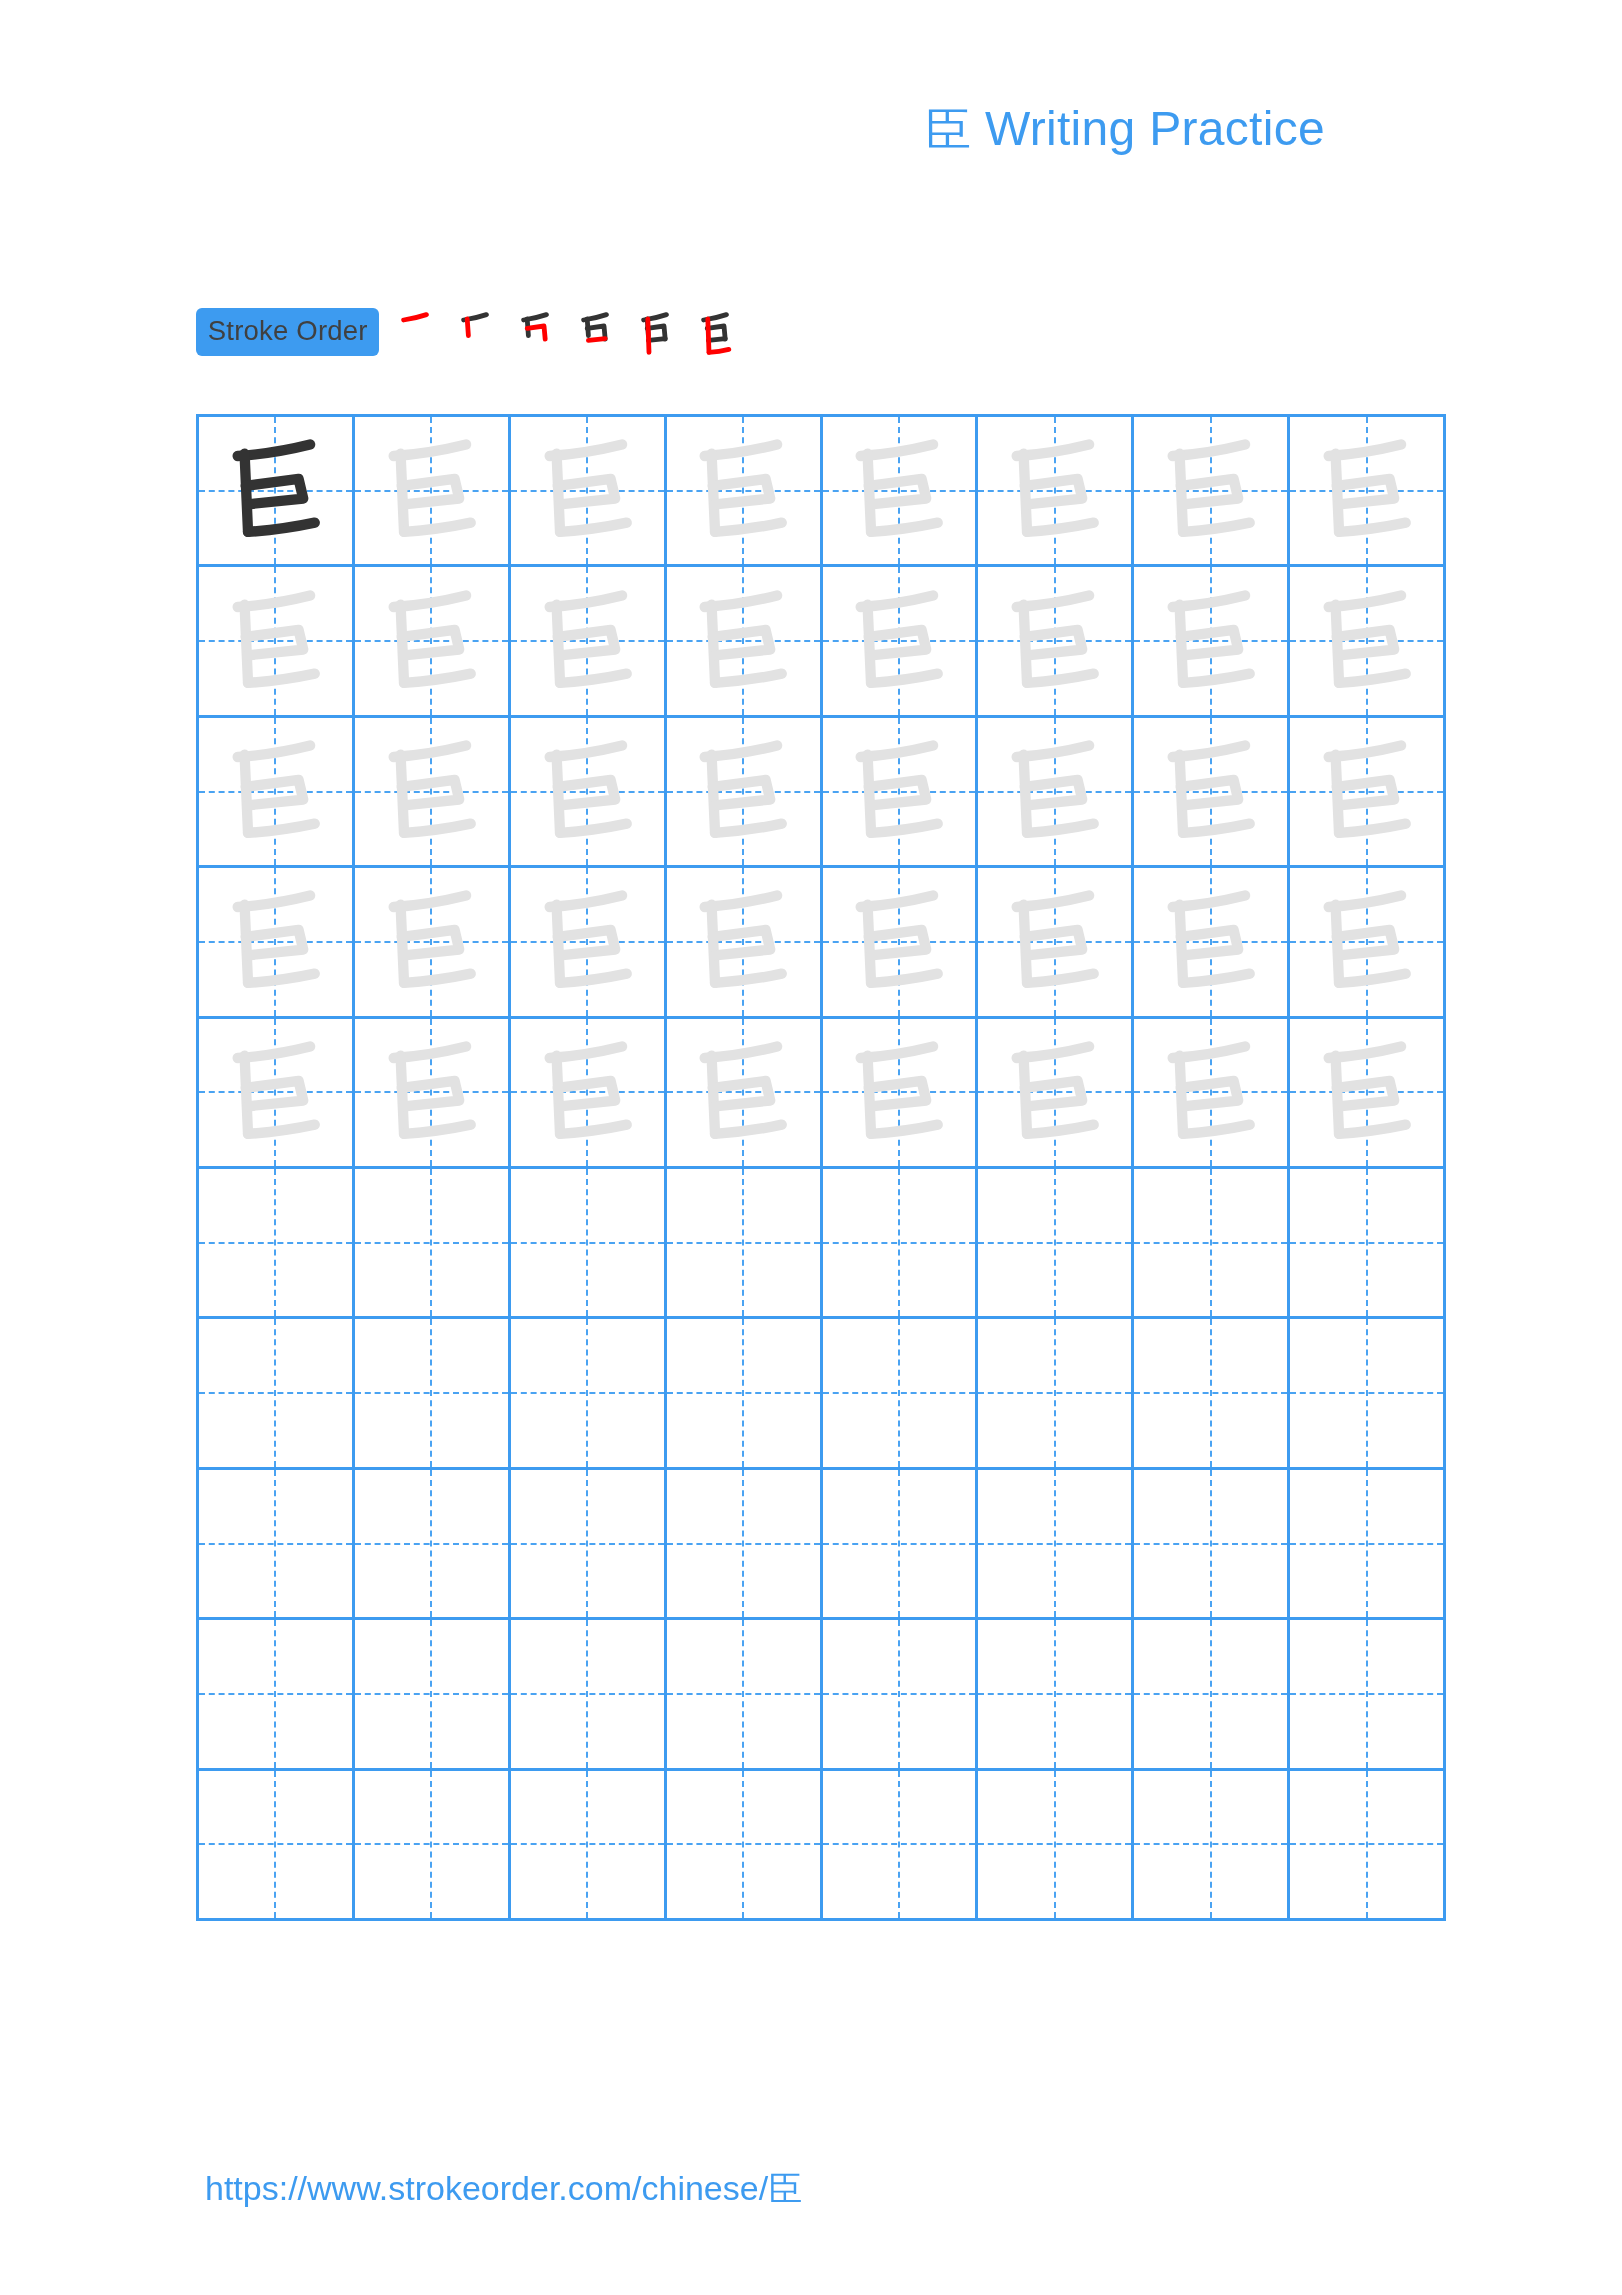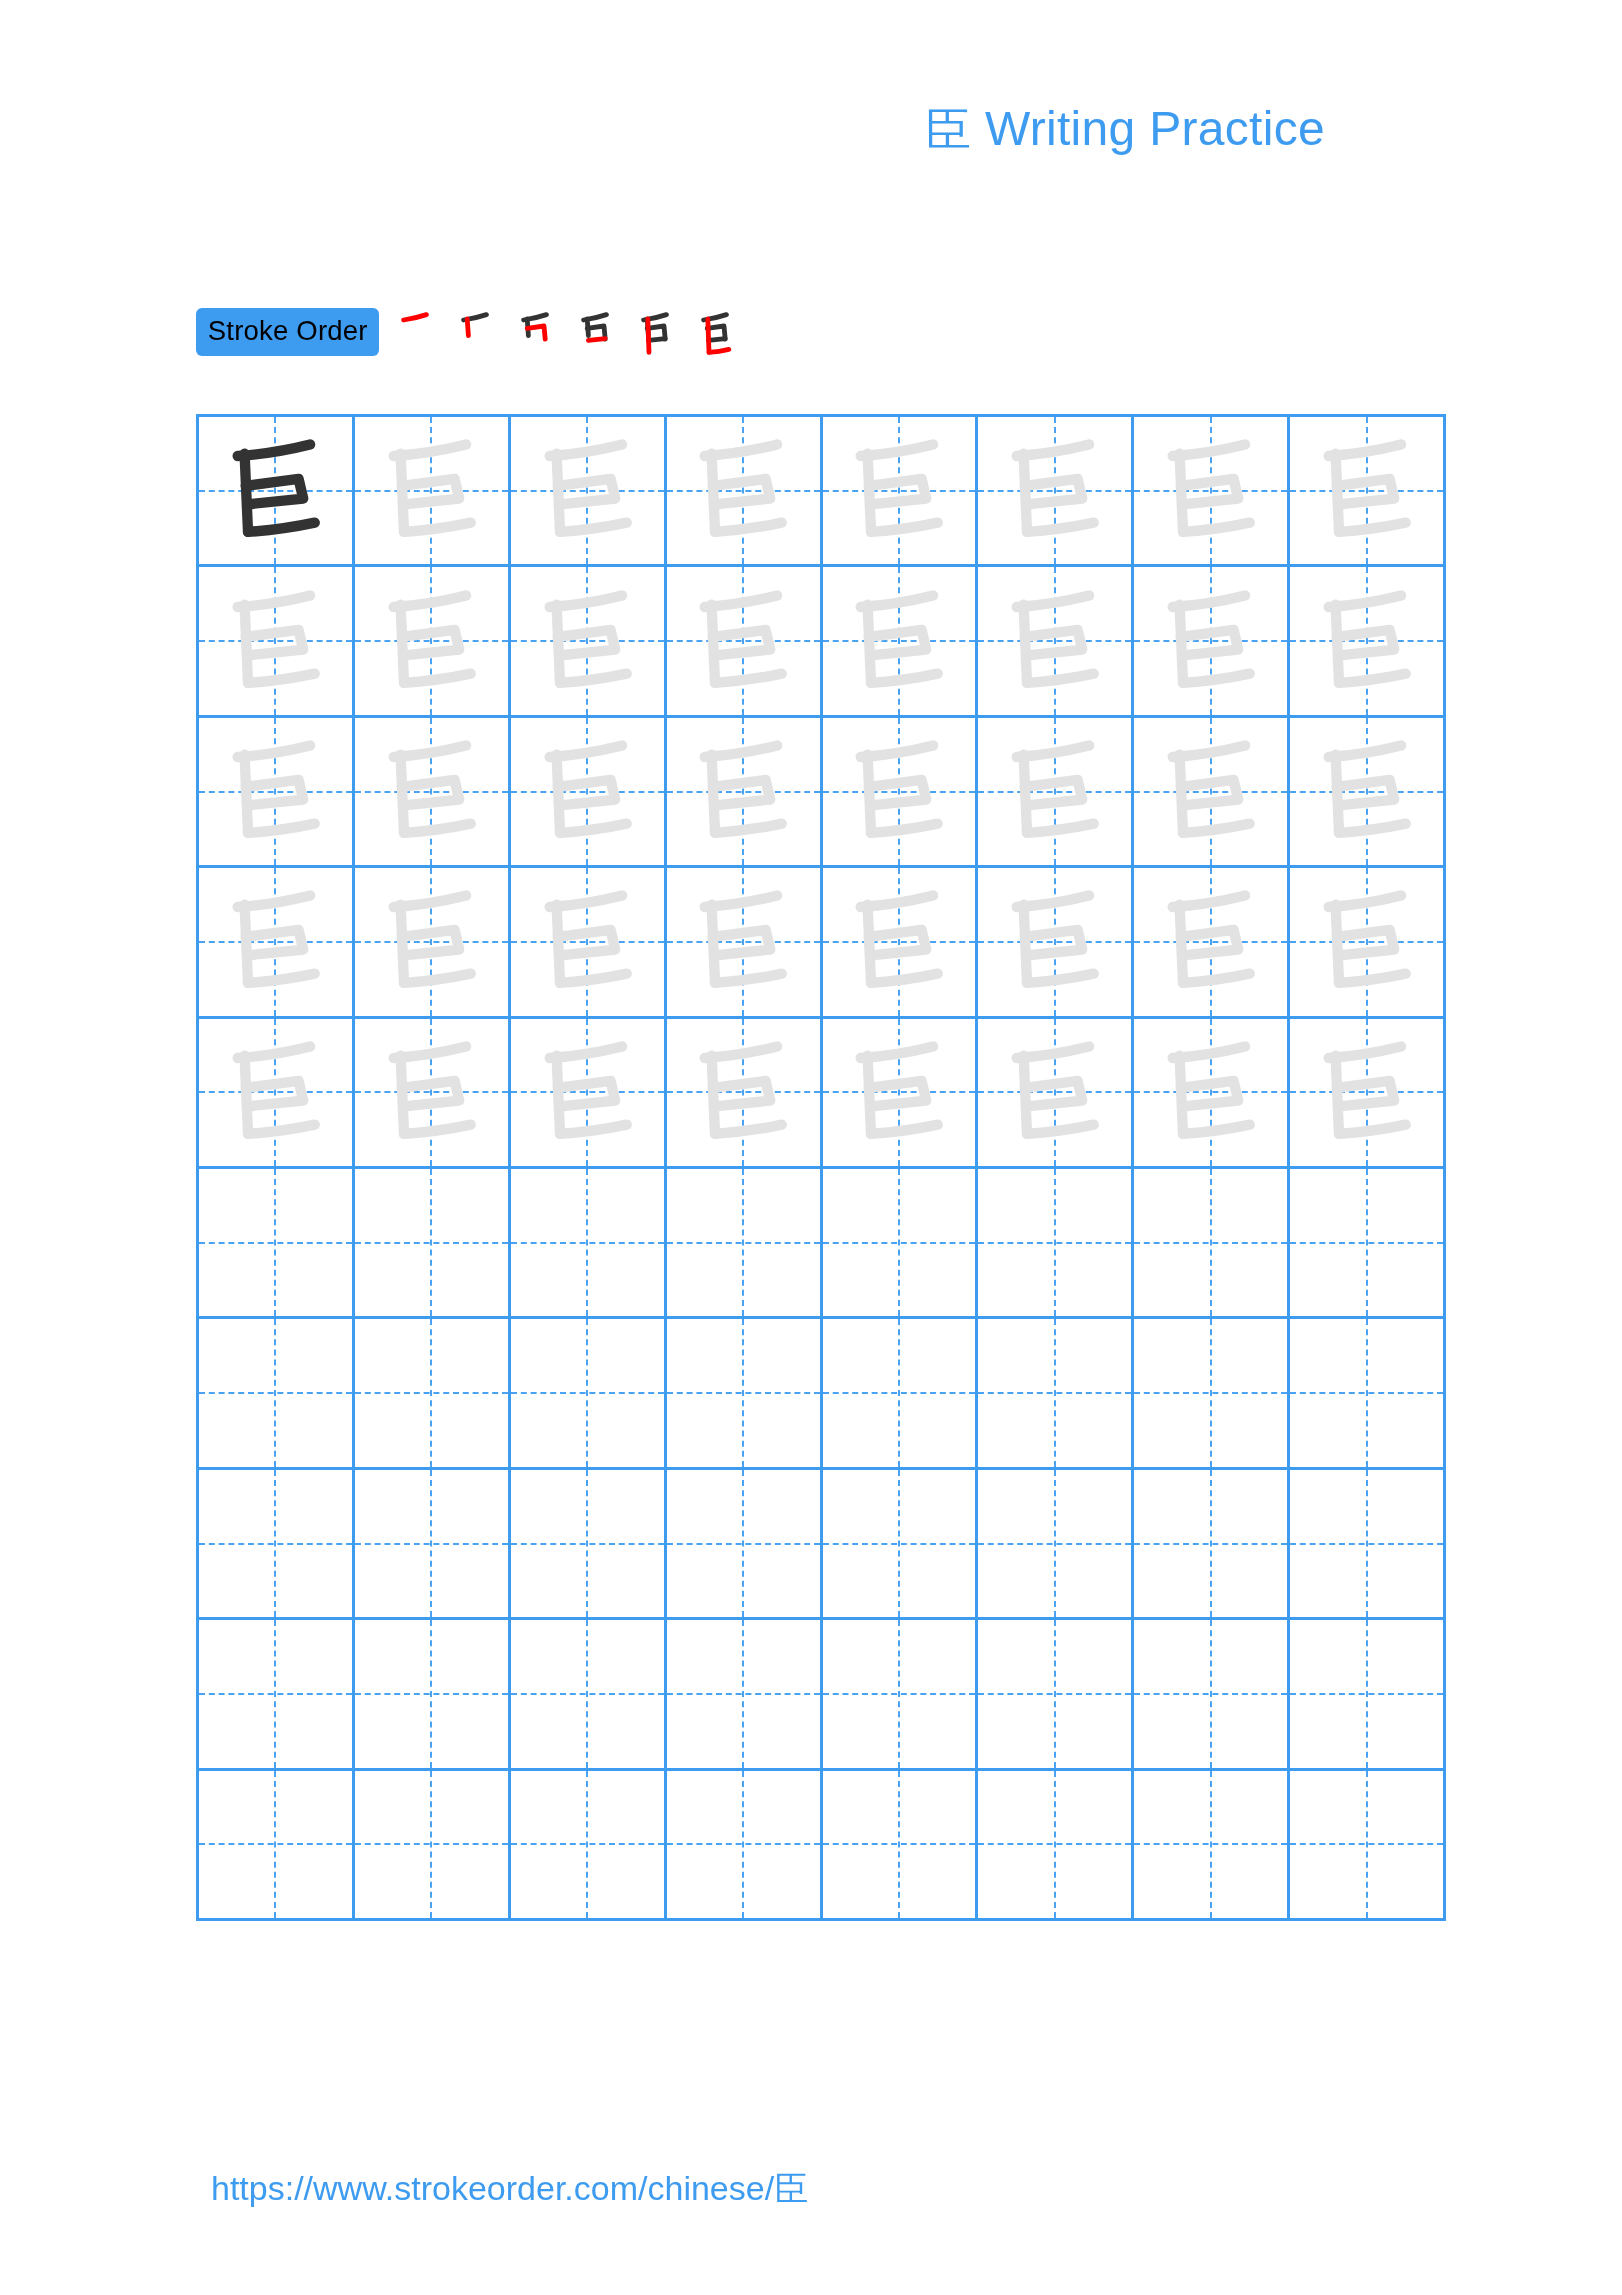--- a/index.html
+++ b/index.html
@@ -38,21 +38,21 @@
   .stroke-order-row {
     position: absolute;
     left: 196px;
     top: 302px;
     height: 60px;
     display: flex;
     align-items: center;
   }
   .stroke-order-badge {
     background: #3d9bf0;
-    color: #000000;
+    color: #404040;
     font-size: 27.5px;
     line-height: 1;
     padding: 9.2px 11.8px 11px 11.8px;
     border-radius: 5.9px;
     white-space: nowrap;
     letter-spacing: 0.2px;
   }
   .stroke-steps {
     display: flex;
     align-items: flex-start;
@@ -129,21 +129,21 @@
   }
   .cell-glyph svg {
     display: block;
     width: 78%;
     height: 78%;
   }
 
   
   .footer {
     position: absolute;
-    left: 17px;
+    left: 11px;
     top: 2159px;
     width: 1402px;
     height: 79px;
   }
   .footer-url {
     position: absolute;
     left: 194px;
     top: 9.2px;
     font-size: 34px;
     color: #3d9bf0;

